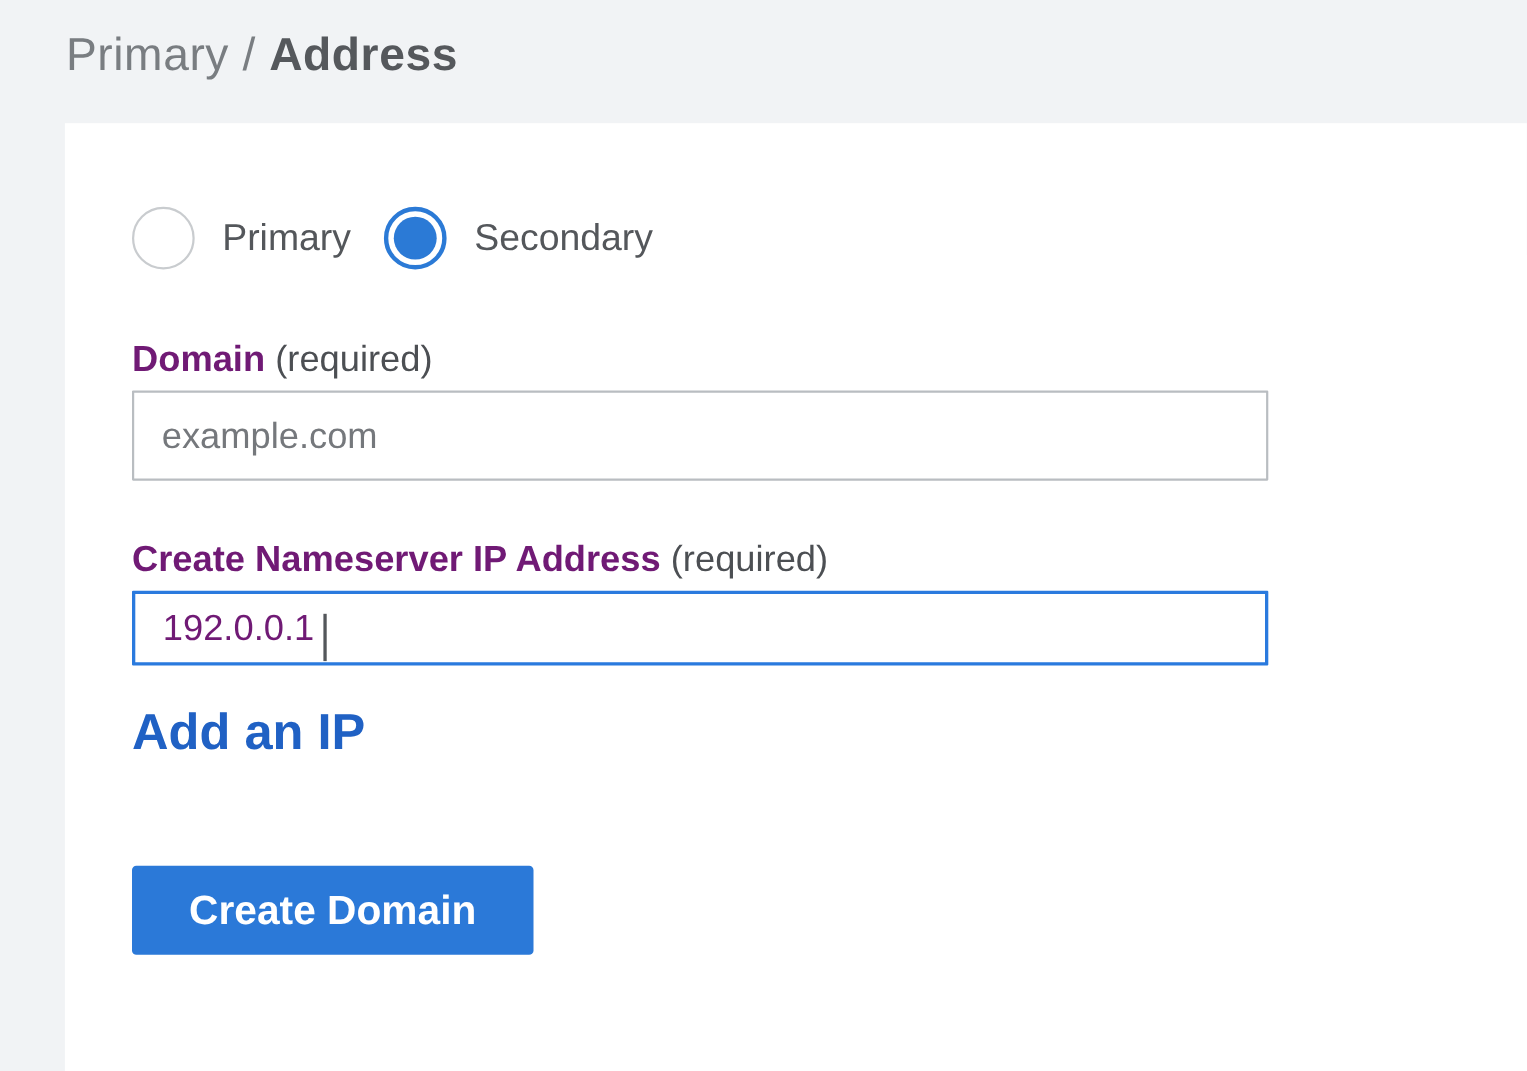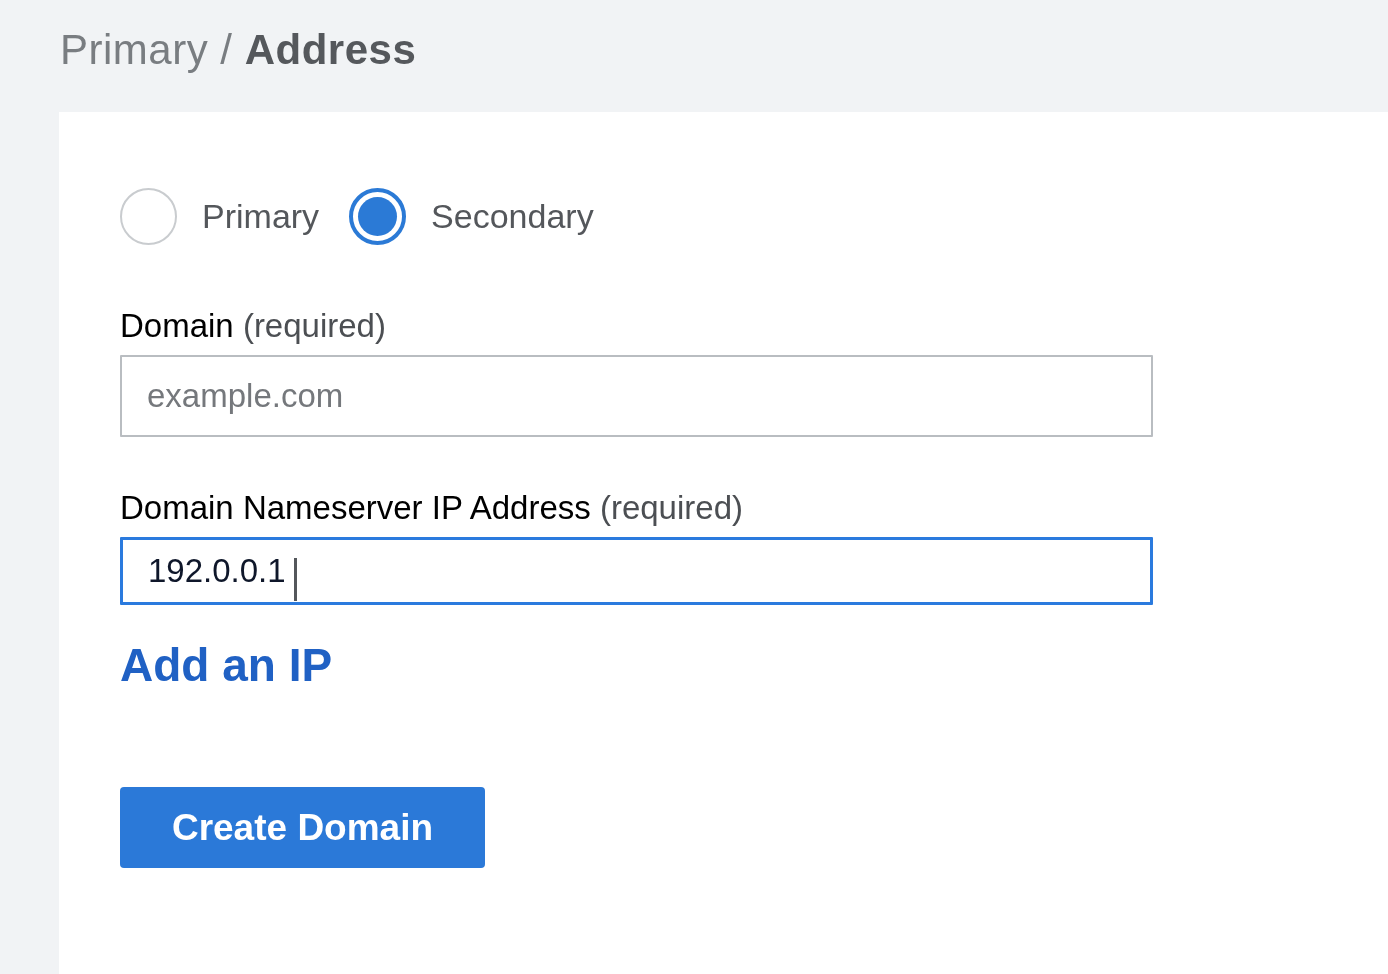--- a/index.html
+++ b/index.html
@@ -79,39 +79,39 @@
   }
 
   
   .field-label {
     font-size: 33px;
     color: #4c4f53;
     margin: 62px 0 10px 0;
   }
   .field-label.tight { margin-top: 52px; }
   .field-label .strong {
-    font-weight: 400;
-    color: #000000;
+    font-weight: 700;
+    color: #701a75;
   }
 
   
   .input-wrap {
     position: relative;
     width: 1033px;
   }
   .text-input {
     width: 1033px;
     height: 82px;
     box-sizing: border-box;
     border: 2px solid #b9bdc1;
     border-radius: 1px;
     background: #ffffff;
     font-family: inherit;
     font-size: 33px;
-    color: #0f172a;
+    color: #701a75;
     padding: 0 25px;
     outline: none;
     display: block;
   }
   .text-input::placeholder { color: #75787c; opacity: 1; }
   .text-input.focused {
     border: 3px solid #2a7ade;
     height: 68px;
   }
   .caret {
@@ -176,21 +176,21 @@
 
   <div class="field-label">
     <span class="strong">Domain</span>
     <span>(required)</span>
   </div>
   <div class="input-wrap">
     <input type="text" class="text-input" placeholder="example.com" style="">
   </div>
 
   <div class="field-label tight">
-    <span class="strong">Domain Nameserver IP Address</span>
+    <span class="strong">Create Nameserver IP Address</span>
     <span>(required)</span>
   </div>
   <div class="input-wrap">
     <input type="text" class="text-input focused" value="192.0.0.1" style="">
     <span class="caret"></span>
   </div>
 
   <a class="add-ip">Add an IP</a>
 
   <button class="create-btn">Create Domain</button>

